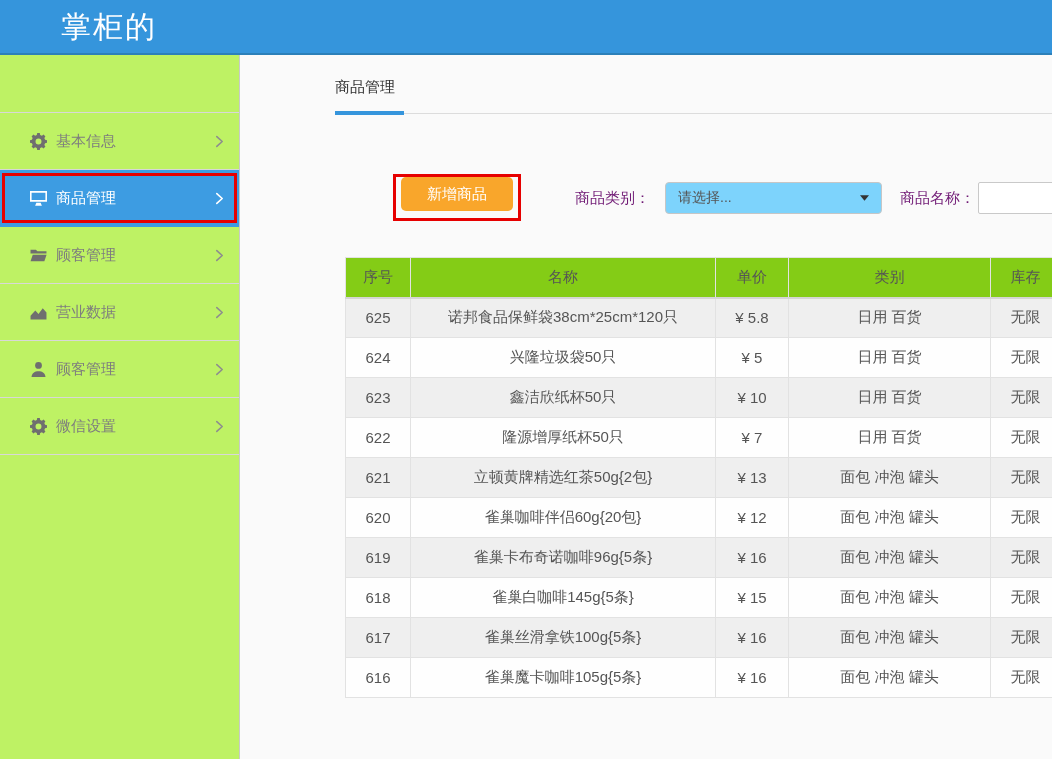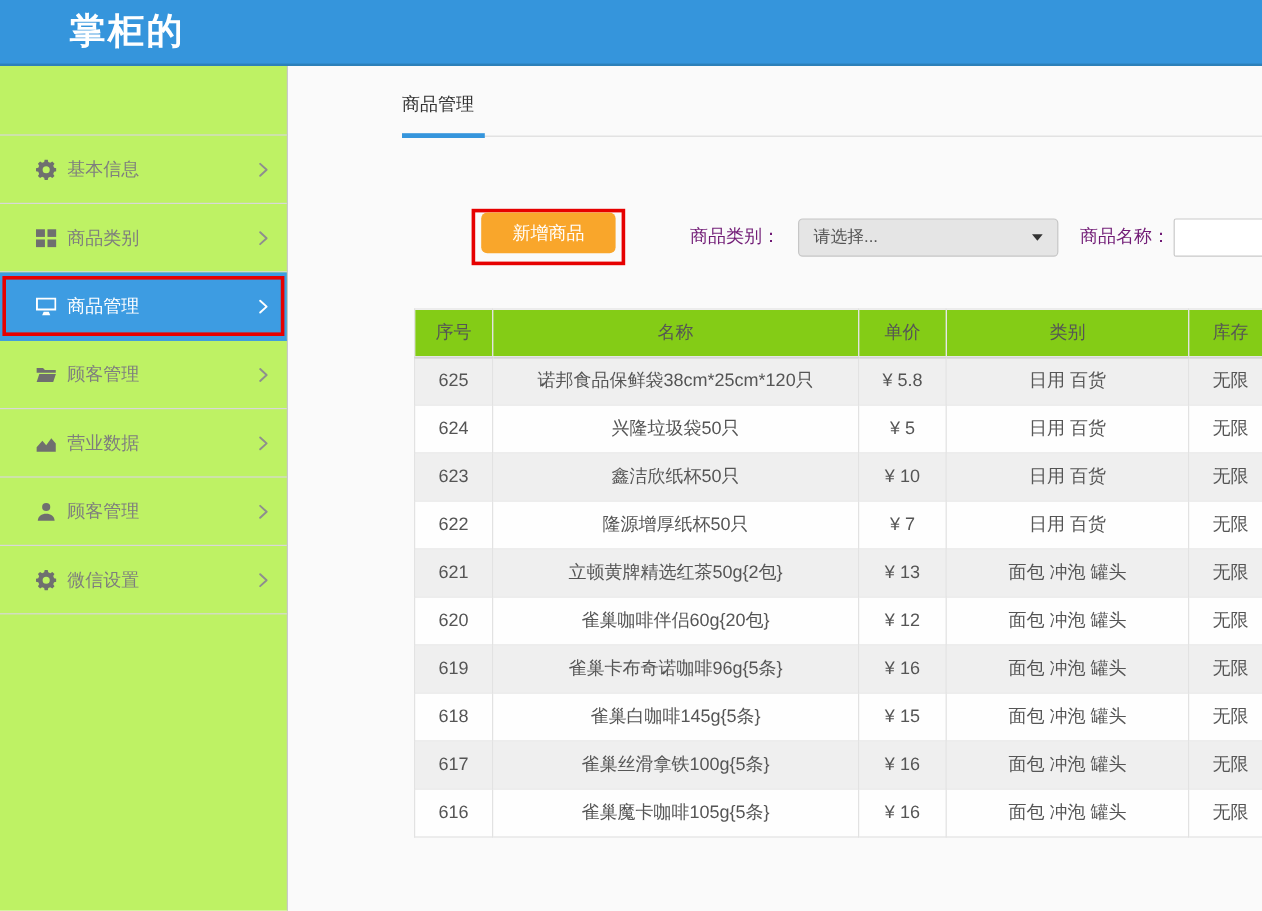--- a/index.html
+++ b/index.html
@@ -9,22 +9,22 @@
     position:relative; background:#FAFAFA; color:#555;
   }
 
   
   .app-header {
     position:absolute; left:0; top:0; width:1052px; height:55px;
     background:#3595DC; border-bottom:2px solid #2C80B9;
   }
   .app-title {
     font-family:"DejaVu Serif","Liberation Serif",serif;
-    font-weight:bold; font-size:30px; color:#FFFFFF;
-    line-height:53px; padding-left:34px; letter-spacing:2px;margin-left:24px;
+    font-weight:normal; font-size:30px; color:#FFFFFF;
+    line-height:53px; padding-left:61px; letter-spacing:2px;
   }
 
   
   .sidebar {
     position:absolute; left:0; top:55px; bottom:0; width:240px;
     background:#bef264; border-right:1px solid #C9C9C9;
   }
   .sidebar-spacer { height:58px; border-bottom:1px solid #D8D8D8; }
   .sidebar-item {
     height:57px; border-bottom:1px solid #D8D8D8;
@@ -57,21 +57,21 @@
   .add-btn {
     width:112px; height:34px; background:#F9A62B; border:none; border-radius:5px;
     color:#FFFFFF; font-size:15px; cursor:pointer;
     font-family:"Liberation Sans","DejaVu Sans",sans-serif;
   }
   .filter-label { position:absolute; top:119px; height:47px; line-height:47px; font-size:15px; color:#701a75; }
   .label-category { left:335px; }
   .label-name { left:660px;text-align:center; }
   .select-box {
     position:absolute; left:425px; top:127px; width:217px; height:32px;
-    border:1px solid #C6C6C6; border-radius:4px; background:#e5e5e5;
+    border:1px solid #C6C6C6; border-radius:4px; background:#7dd3fc;
     display:flex; align-items:center; justify-content:space-between;
     padding:0 12px; font-size:14px; color:#555; cursor:pointer;
   }
   .caret svg { width:9px; height:6px; fill:#333; display:block; }
   .name-input {
     position:absolute; left:738px; top:127px; width:130px; height:32px;
     border:1px solid #C9C9C9; border-radius:2px; background:#FFFFFF;
     padding:0 8px; font-size:14px; color:#555;
     font-family:"Liberation Sans","DejaVu Sans",sans-serif;
   }
@@ -98,36 +98,20 @@
 <div class="sidebar">
   <div class="sidebar-spacer"></div>
   <div id="sidebar-nav">
       <div class="sidebar-item">
         <span class="s-icon">
           <svg viewBox="0 0 16 16">
             <path fill-rule="evenodd" d="M6.8 0h2.4l.4 1.8 1.6.7 1.6-1 1.7 1.7-1 1.6.7 1.6 1.8.4v2.4l-1.8.4-.7 1.6 1 1.6-1.7 1.7-1.6-1-1.6.7-.4 1.8H6.8l-.4-1.8-1.6-.7-1.6 1-1.7-1.7 1-1.6-.7-1.6L0 9.2V6.8l1.8-.4.7-1.6-1-1.6L3.2 1.5l1.6 1 1.6-.7zM8 5.2a2.8 2.8 0 1 1 0 5.6 2.8 2.8 0 0 1 0-5.6z"></path>
           </svg>
         </span>
         <span class="s-label">基本信息</span>
-        <span class="s-chevron">
-          <svg viewBox="0 0 10 16">
-            <path d="M2 2.5L8 8l-6 5.5" fill="none" stroke="currentColor" stroke-width="1.8" stroke-linecap="round" stroke-linejoin="round"></path>
-          </svg>
-        </span>
-      </div>
-      <div class="sidebar-item">
-        <span class="s-icon">
-          <svg viewBox="0 0 16 16">
-            <rect x="0" y="1" width="7" height="6"></rect>
-            <rect x="9" y="1" width="7" height="6"></rect>
-            <rect x="0" y="9" width="7" height="6"></rect>
-            <rect x="9" y="9" width="7" height="6"></rect>
-          </svg>
-        </span>
-        <span class="s-label">商品类别</span>
         <span class="s-chevron">
           <svg viewBox="0 0 10 16">
             <path d="M2 2.5L8 8l-6 5.5" fill="none" stroke="currentColor" stroke-width="1.8" stroke-linecap="round" stroke-linejoin="round"></path>
           </svg>
         </span>
       </div>
       <div class="sidebar-item selected">
         <span class="s-icon">
           <svg viewBox="0 0 16 16">
             <path fill-rule="evenodd" d="M0 1h16v10H0zM1.5 2.5v7h13v-7z"></path>

